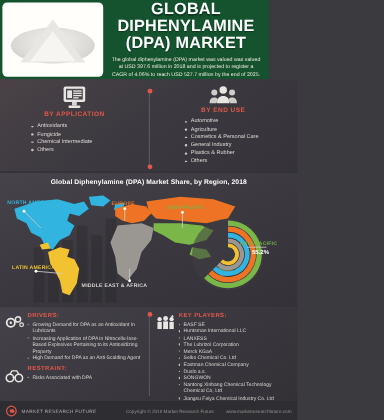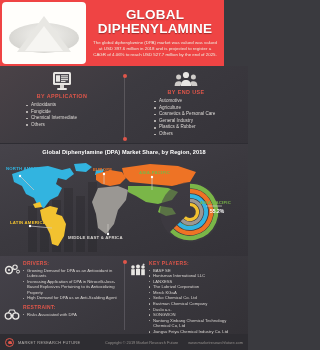--- a/index.html
+++ b/index.html
@@ -7,21 +7,21 @@
     width:248px; height:350px;
     background:#3a3a3f;
     font-family:"Liberation Sans", sans-serif;
     overflow:hidden;
     position:relative;
   }
 
   
   .header {
     height:66px; width:224px;
-    background:#ef4444;
+    background:#14532d;
     display:flex; align-items:center;
     position:relative; overflow:hidden;
   }
   .hero-img {
     width:84px; height:62px;
     background:#fffefb;
     border-radius:4px;
     margin-left:2px;
     position:relative; overflow:hidden;
     flex:none;
@@ -177,20 +177,21 @@
 </head>
 <body>
 
 <div class="header">
   <div class="hero-img">
     <div class="powder-dish"></div>
     <div class="powder-pile"></div>
   </div>
   <div class="head-text">
     <div class="title">GLOBAL DIPHENYLAMINE</div>
+    <div class="title">(DPA) MARKET</div>
     <div class="subtitle">The global diphenylamine (DPA) market was valued was valued at USD 397.6 million in 2018 and is projected to register a CAGR of 4.06% to reach USD 527.7 million by the end of 2025.</div>
   </div>
 </div>
 
 <div class="segments">
   <div class="divider-line"></div>
 
   <div class="seg-col left">
     <svg class="seg-icon" width="22" height="20" viewBox="0 0 22 20">
       <rect x="2" y="1" width="18" height="13" rx="1.5" fill="#e8e6e3"></rect>

